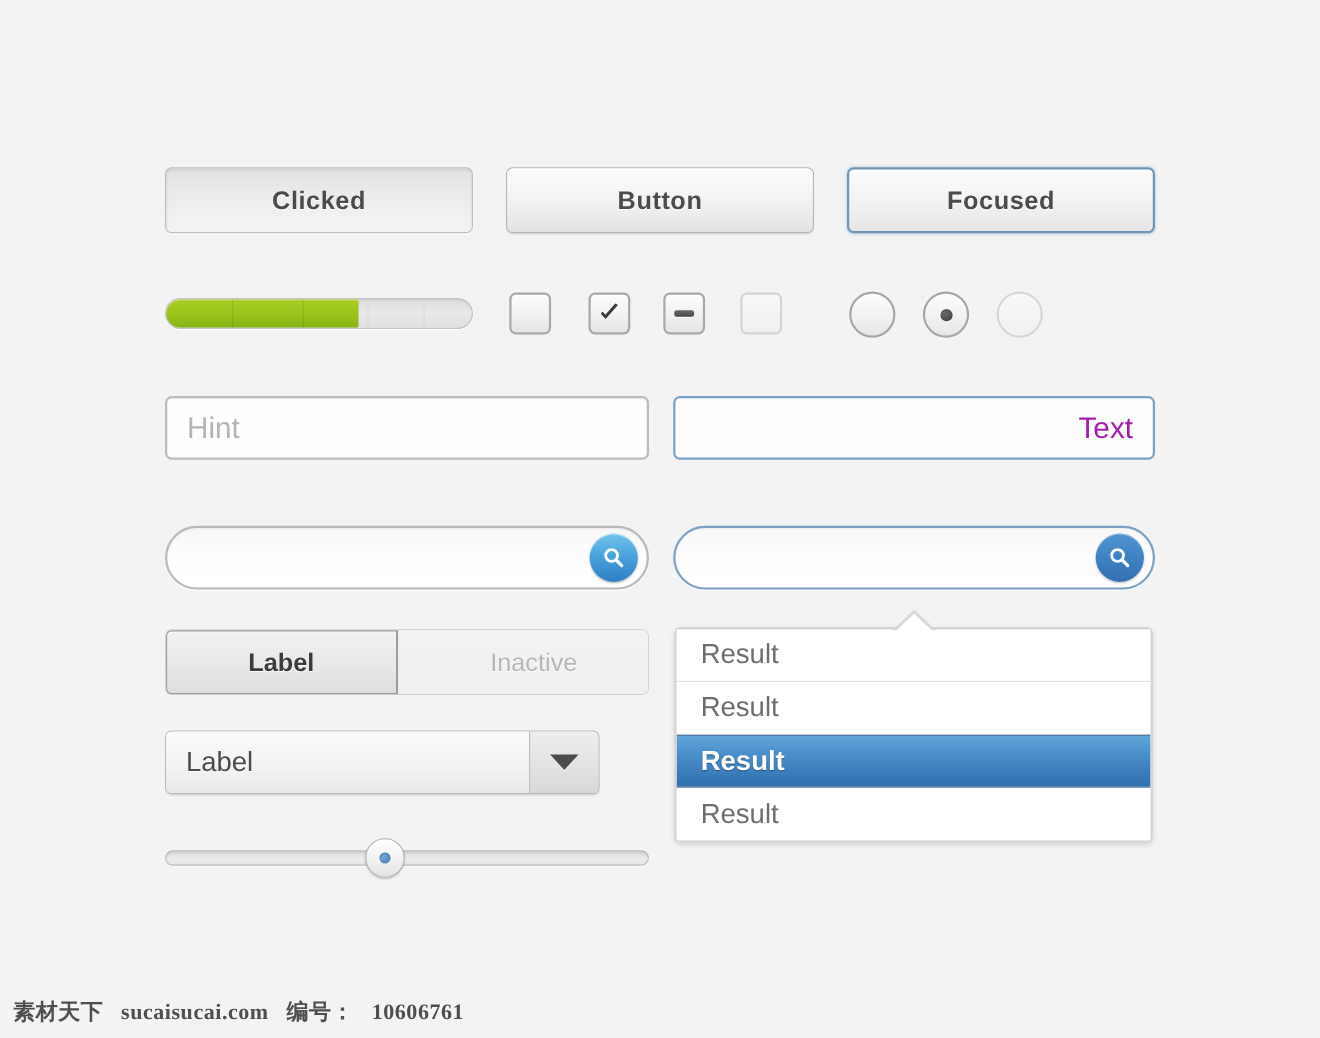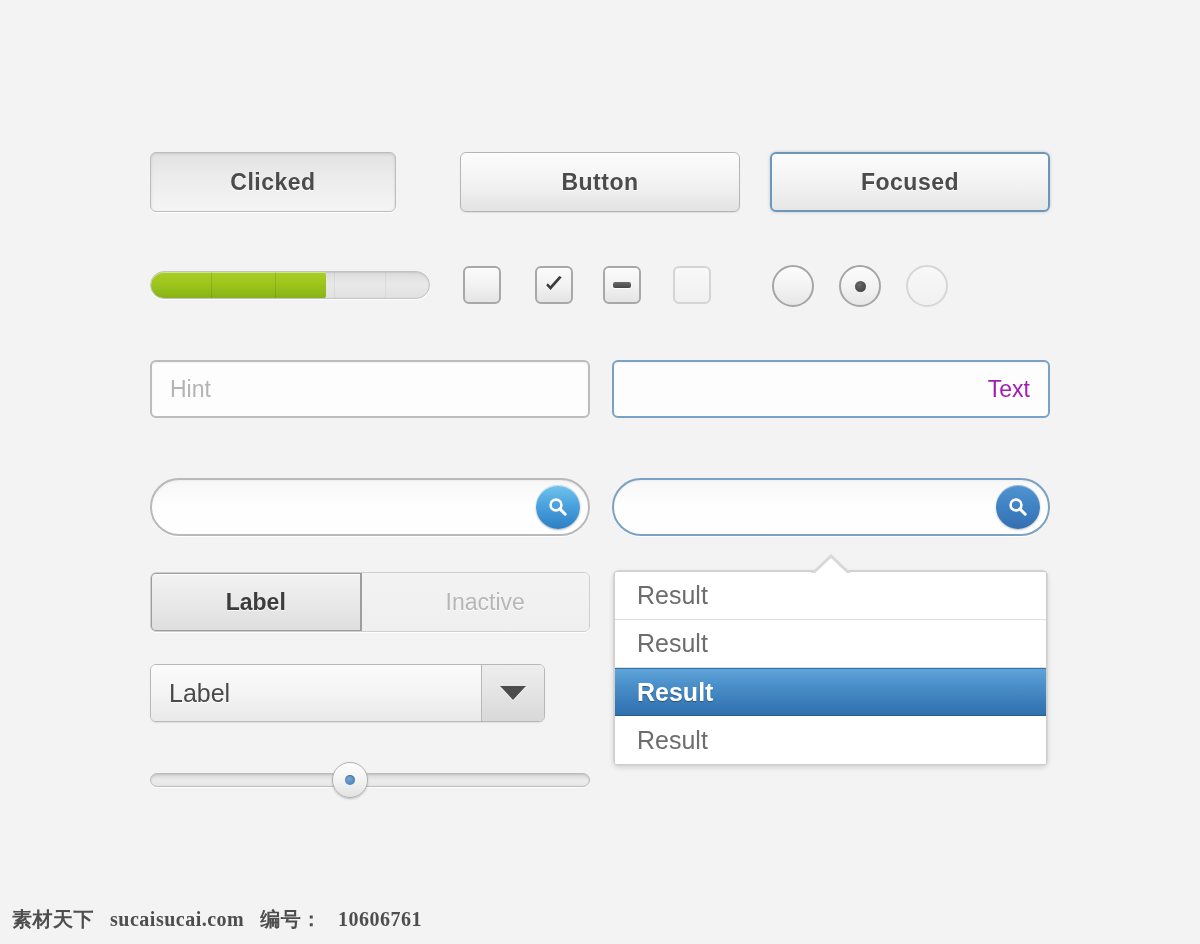--- a/index.html
+++ b/index.html
@@ -34,21 +34,21 @@
     font-size: 23px;
     font-weight: bold;
     color: #4b4b4b;
     letter-spacing: 0.5px;
     box-sizing: border-box;
     text-shadow: 0 1px 0 #ffffff;
     cursor: pointer;
     user-select: none;
   }
   .btn-clicked {
-    left: 150px; top: 152px; width: 246px;
+    left: 150px; top: 152px; width: 280px;
     background: linear-gradient(to bottom, #e2e2e2 0%, #eaeaea 35%, #f5f5f5 100%);
     border: 1px solid #bdbdbd;
     box-shadow: inset 0 1px 3px rgba(0,0,0,0.12), 0 1px 0 #ffffff;
   }
   .btn-normal {
     left: 460px; top: 152px; width: 280px;
     background: linear-gradient(to bottom, #fcfcfc 0%, #f3f3f3 50%, #e3e3e3 100%);
     border: 1px solid #b5b5b5;
     box-shadow: inset 0 1px 0 #ffffff, 0 1px 1px rgba(0,0,0,0.08);
   }
@@ -159,21 +159,21 @@
 
   
   .tinput {
     position: absolute;
     height: 58px;
     border-radius: 6px;
     box-sizing: border-box;
     display: flex;
     align-items: center;
     padding: 0 18px;
-    font-size: 23px;
+    font-size: 27px;
     background: #fdfdfd;
     cursor: text;
   }
   .tinput-hint {
     left: 150px; top: 360px; width: 440px;
     border: 2px solid #bcbcbc;
     color: #b4b4b4;
     box-shadow: inset 0 1px 2px rgba(0,0,0,0.05);
   }
   .tinput-text {

